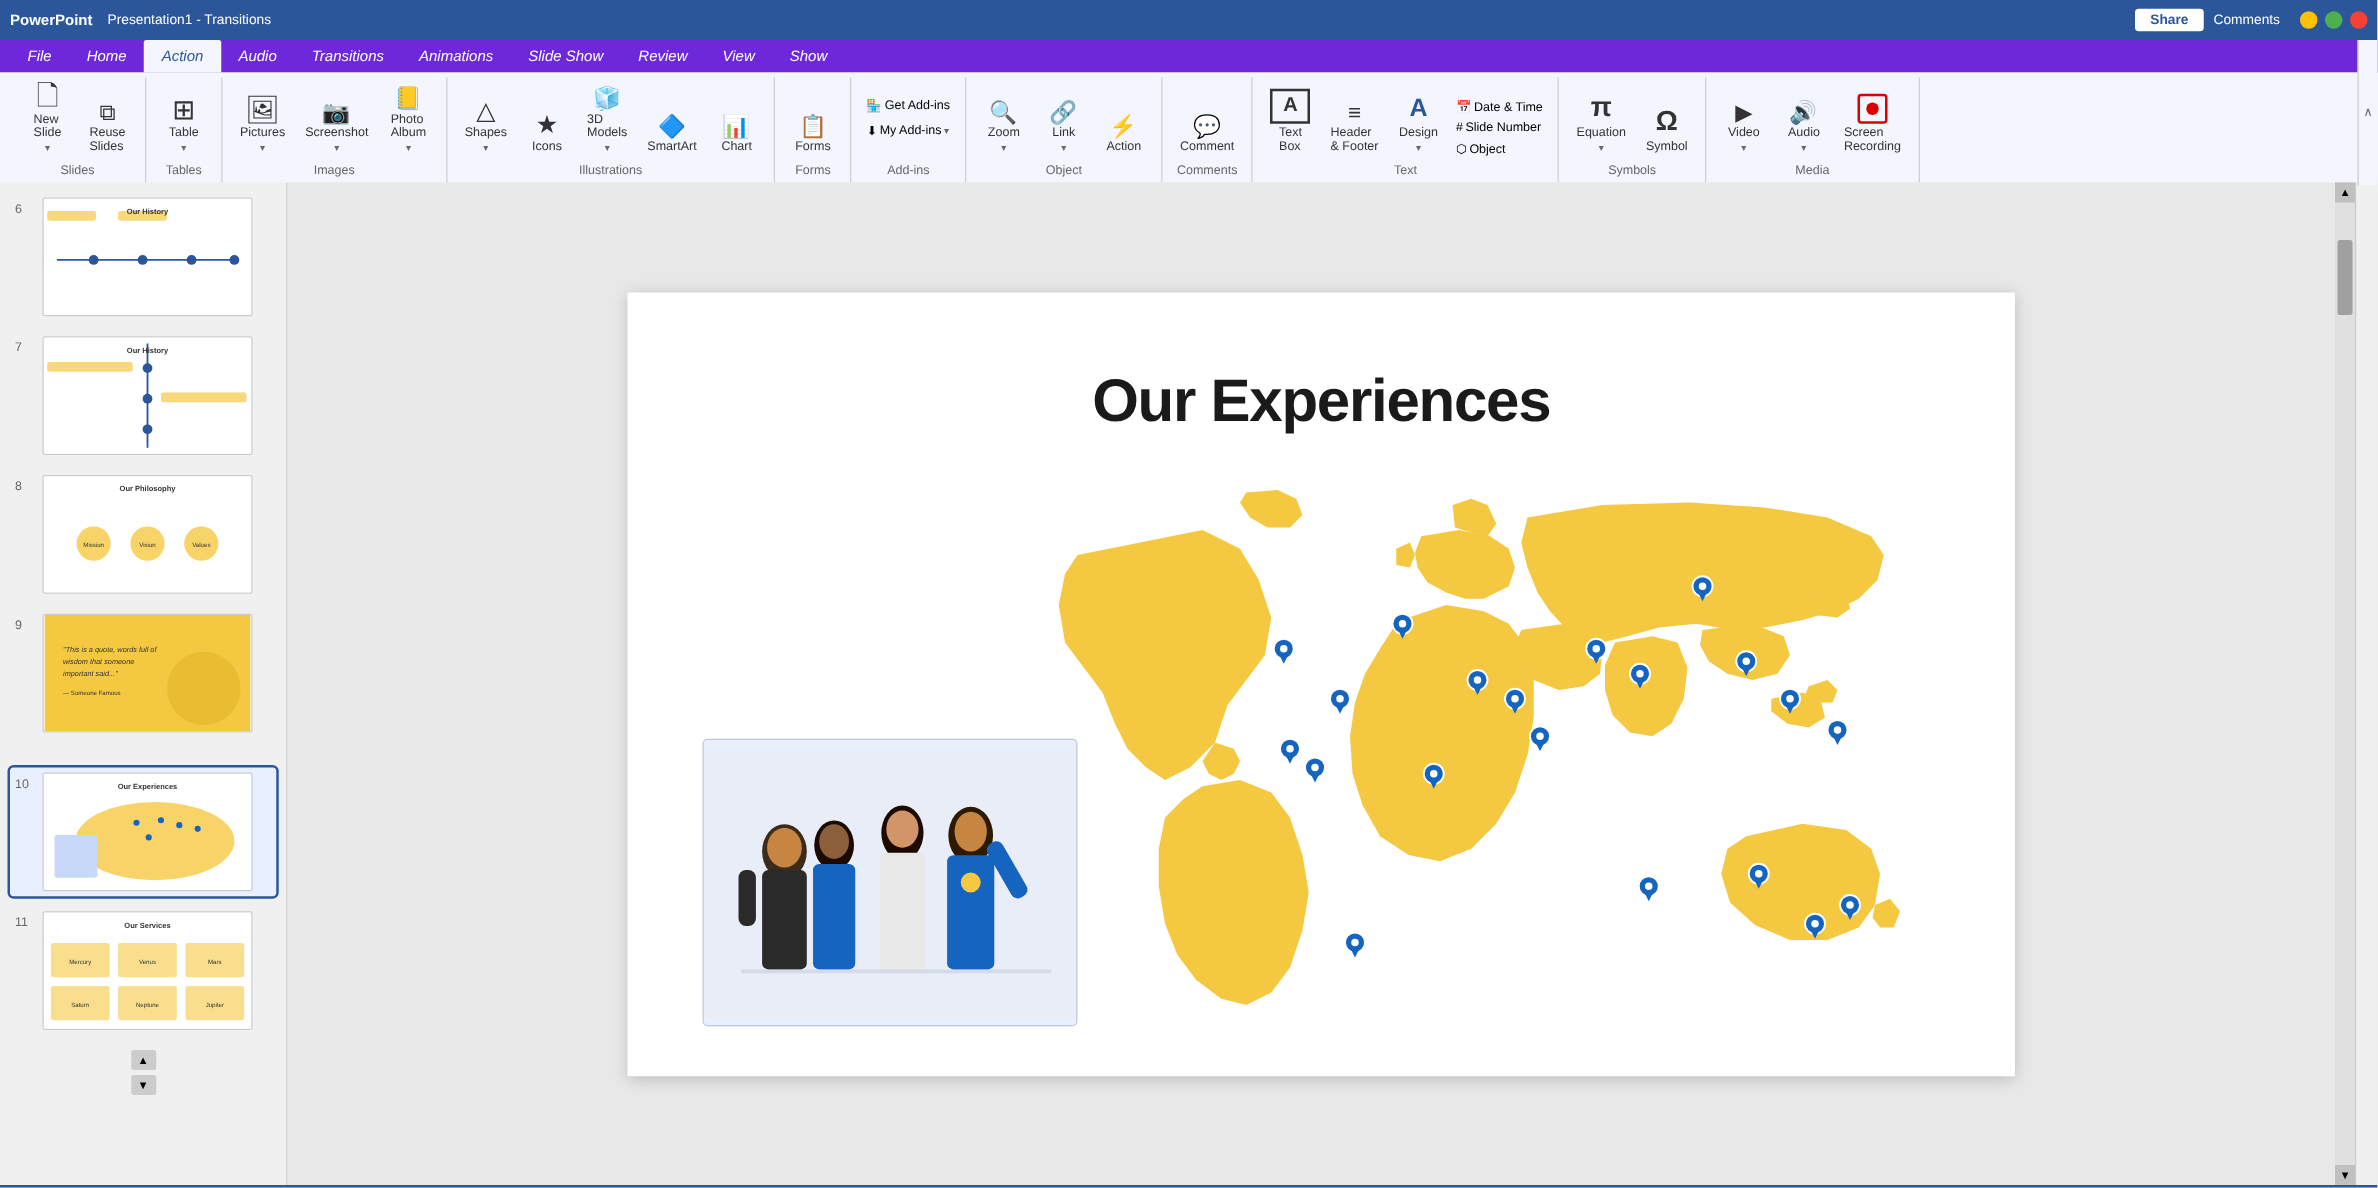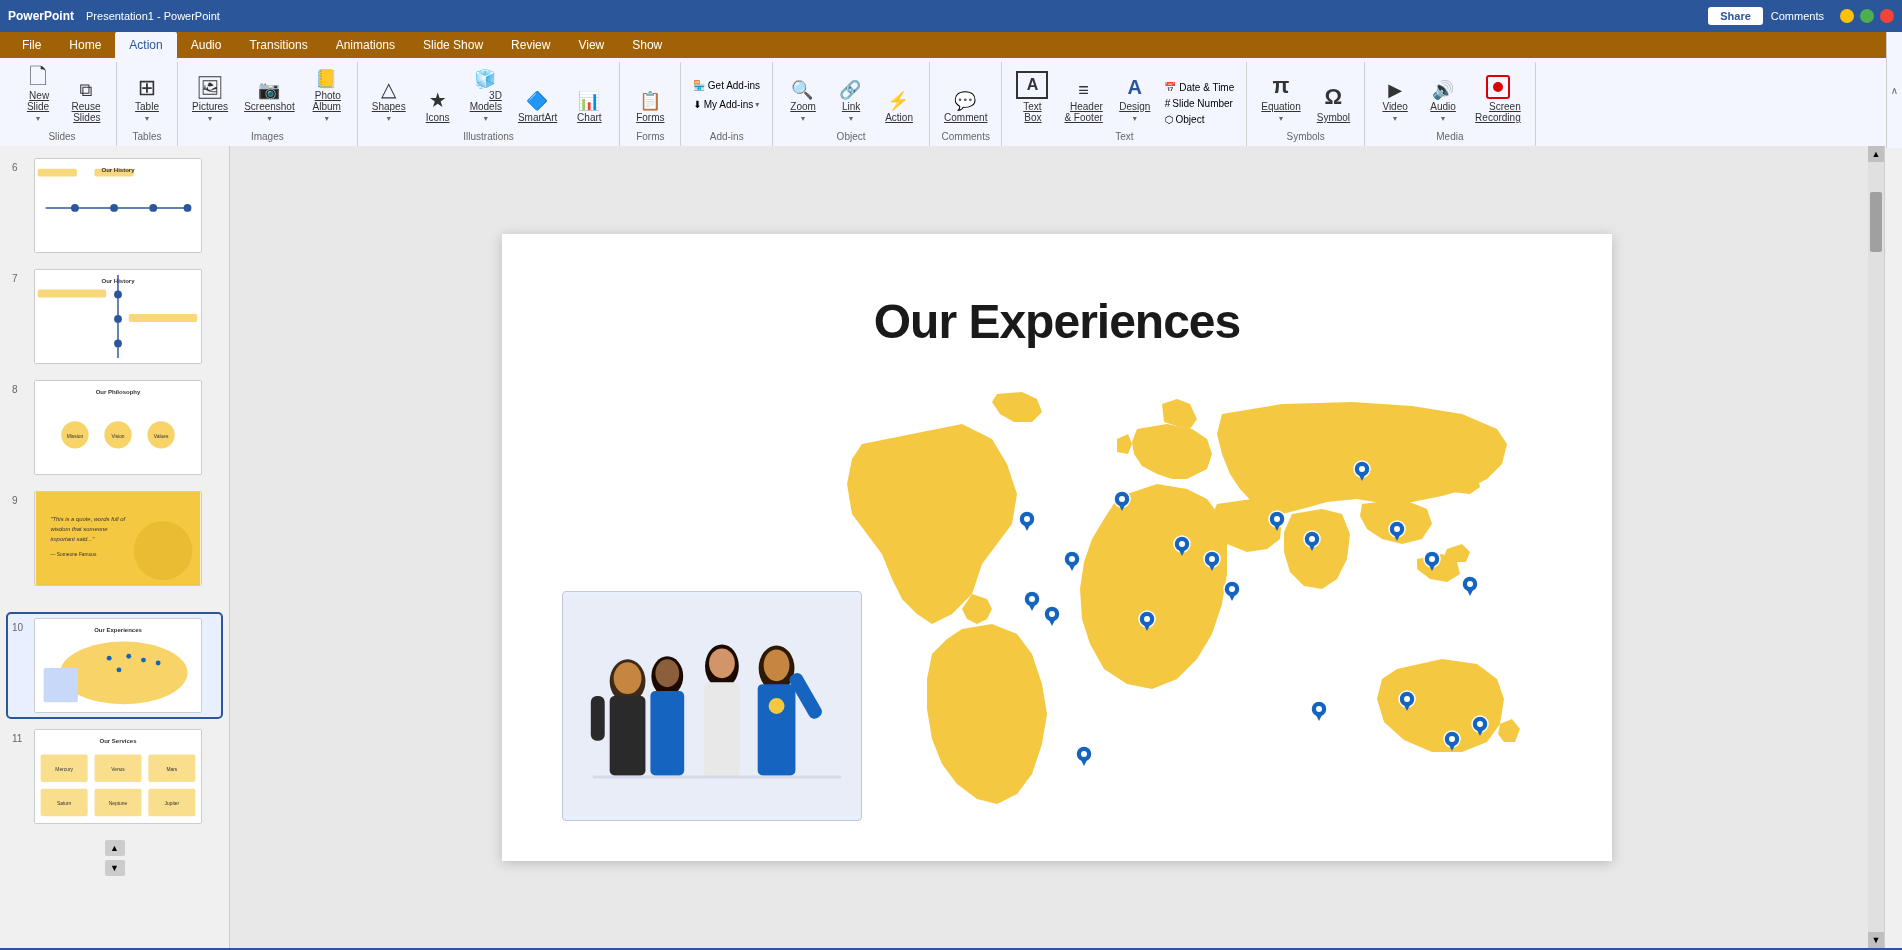--- a/index.html
+++ b/index.html
@@ -21,22 +21,23 @@
       color: #2b579a;
       font-size: 11px;
       padding: 3px 12px;
       border-radius: 3px;
       cursor: pointer;
       font-weight: 600;
     }
     .title-bar-comments { color: white; font-size: 11px; cursor: pointer; }
     .ribbon-tabs {
       display: flex;
-      background: #a16207;
+      background: #6d28d9;
       padding: 0 8px;
+      font-style: italic;
     }
     .ribbon-tab {
       color: white;
       font-size: 12px;
       padding: 6px 14px;
       cursor: pointer;
       border-radius: 2px 2px 0 0;
     }
     .ribbon-tab.active {
       background: #f3f6ff;
@@ -80,21 +81,21 @@
       padding: 4px 6px;
       cursor: pointer;
       border-radius: 3px;
       min-width: 44px;
       font-size: 10px;
       color: #333;
       gap: 2px;
       white-space: nowrap;
     }
     .rb-large .icon { font-size: 22px; line-height: 1; }
-    .rb-large .label { font-size: 10px; text-align: right; text-decoration: underline; }
+    .rb-large .label { font-size: 10px; text-align: left; }
 
     .rb-stack {
       display: flex;
       flex-direction: column;
       gap: 1px;
     }
 
     
     .app-body {
       display: flex;
@@ -252,21 +253,21 @@
       color: #666;
     }
 
     .ribbon-wrapper { position: relative; }
   </style>
 </head>
 <body>
 
 <div class="title-bar">
   <span class="title-bar-app">PowerPoint</span>
-  <span style="color:white;font-size:11px;">Presentation1 - PowerPoint</span>
+  <span style="color:white;font-size:11px;">Presentation1 - Transitions</span>
   <div class="title-bar-right">
     <div class="title-bar-share">Share</div>
     <div class="title-bar-comments">Comments</div>
     <div style="display:flex;gap:6px;margin-left:8px;">
       <div style="width:14px;height:14px;background:#ffc107;border-radius:50%;cursor:pointer;"></div>
       <div style="width:14px;height:14px;background:#4caf50;border-radius:50%;cursor:pointer;"></div>
       <div style="width:14px;height:14px;background:#f44336;border-radius:50%;cursor:pointer;"></div>
     </div>
   </div>
 </div>

